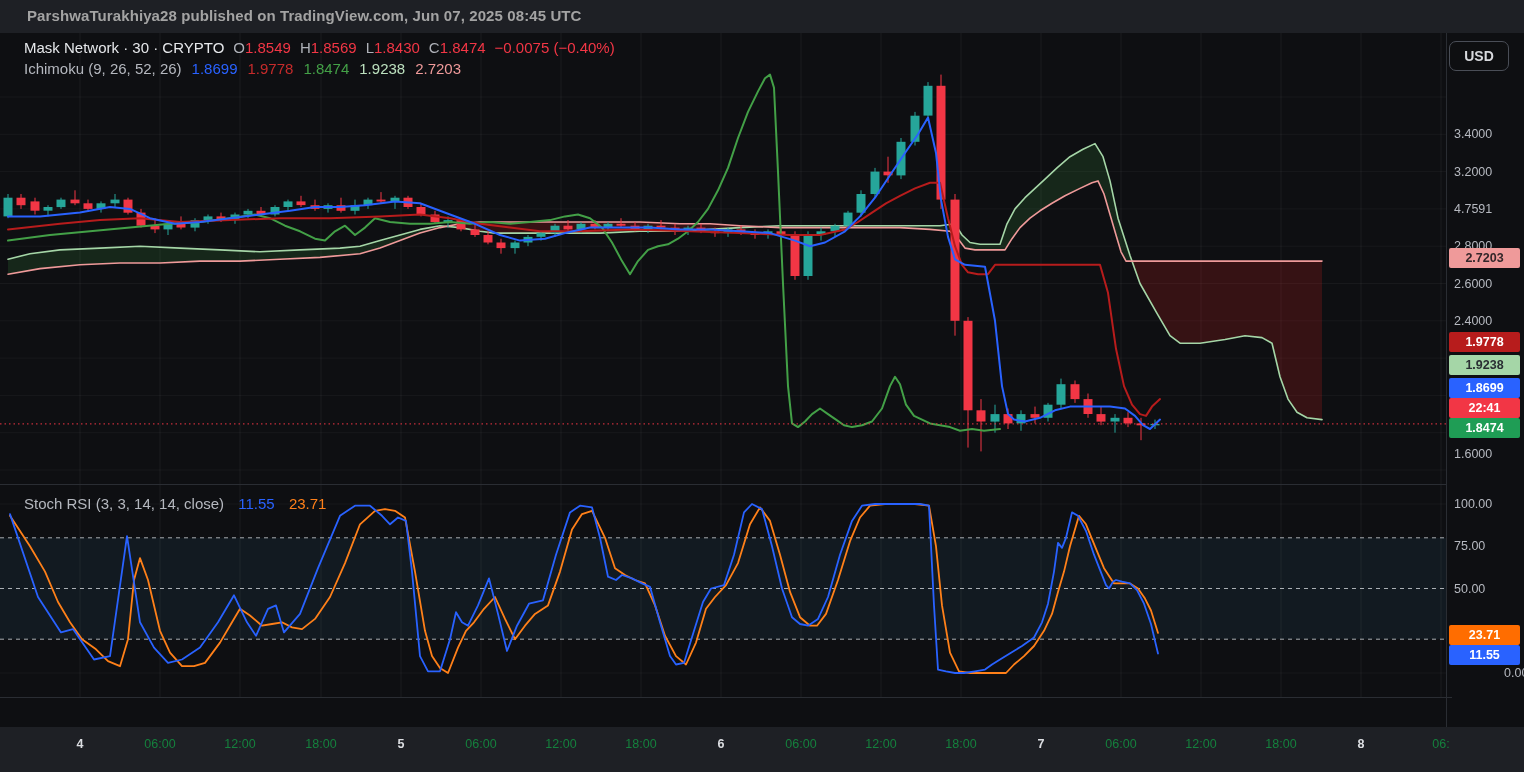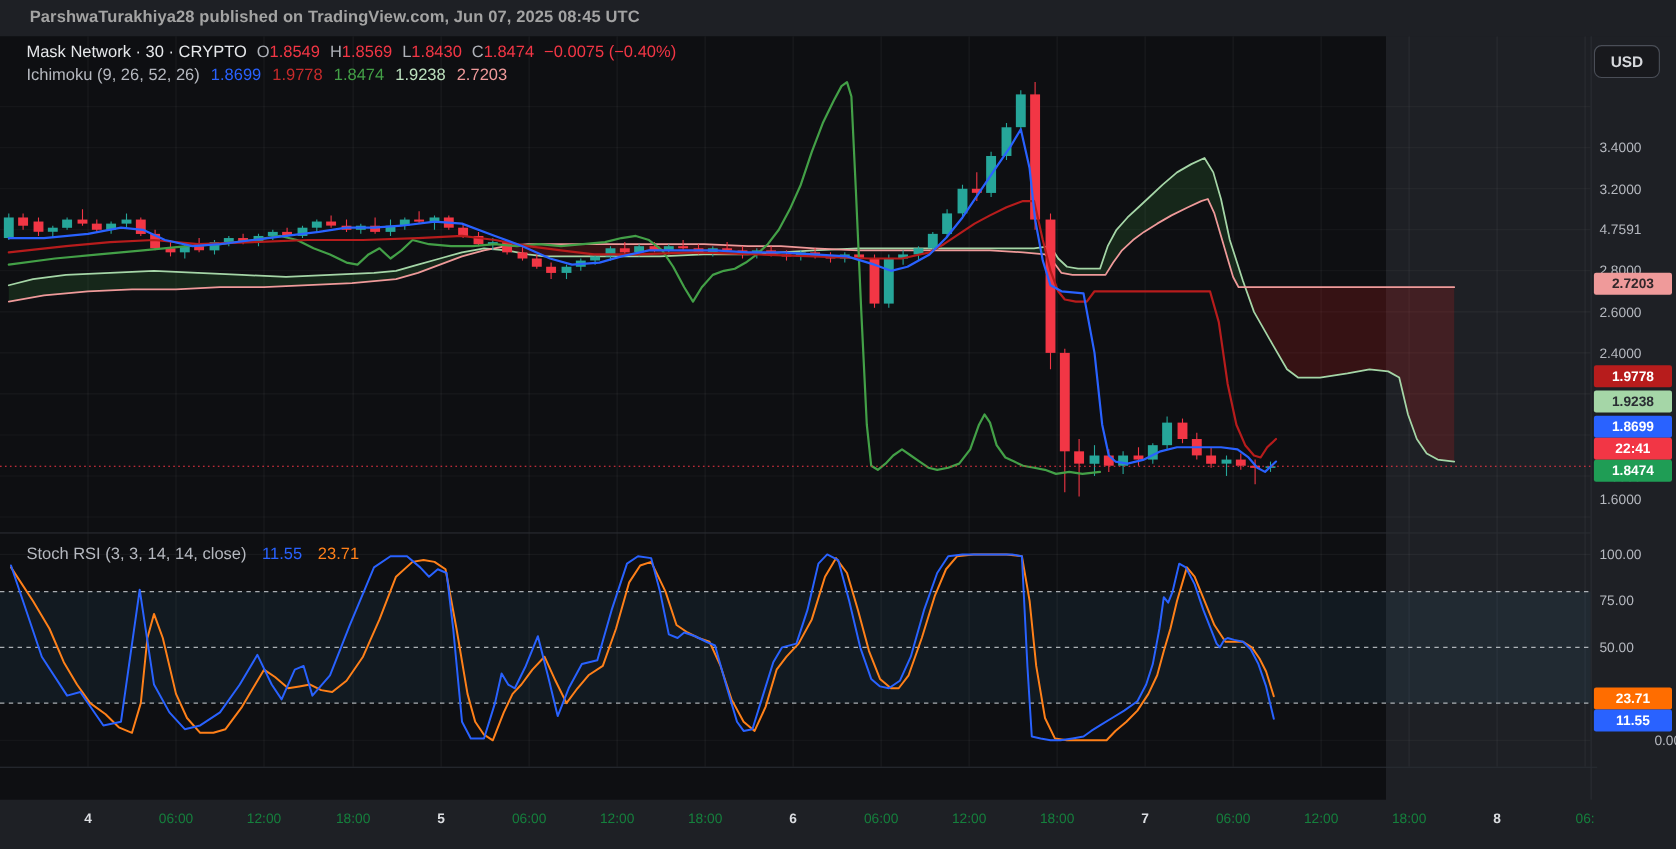--- a/index.html
+++ b/index.html
@@ -2,21 +2,21 @@
 <html><head>
 <meta charset="utf-8">
 <style>
   html,body{margin:0;padding:0;background:#101114;}
   #snapshot{position:relative;width:1524px;height:772px;background:#1e2025;
     font-family:"Liberation Sans",sans-serif;overflow:hidden;-webkit-font-smoothing:antialiased;}
   
   #topbar{position:absolute;left:0;top:0;width:1524px;height:33px;background:#1e2025;}
   #topbar .pub{position:absolute;left:27px;top:7px;font-size:15px;font-weight:700;color:#a3a3a3;letter-spacing:.1px;}
   
-  #chart-region{position:absolute;left:0;top:33px;width:1260px;height:694px;background:#0e0f12;}
+  #chart-region{position:absolute;left:0;top:33px;width:1524px;height:694px;background:#0e0f12;}
   #chart-svg{position:absolute;left:0;top:0;z-index:1;}
   
   .vsep{position:absolute;background:#2a2d33;width:1px;z-index:5;}
   .hsep{position:absolute;background:#2a2d33;height:1px;z-index:5;}
   
   .legend{position:absolute;z-index:6;font-size:15px;white-space:nowrap;cursor:default;}
   .legend .t{color:#e6e8eb;}
   .legend .dim{color:#b5b8bf;}
   .legend .pair{margin-left:9px;}
   .legend .pair .k{color:#aeb1b8;}

